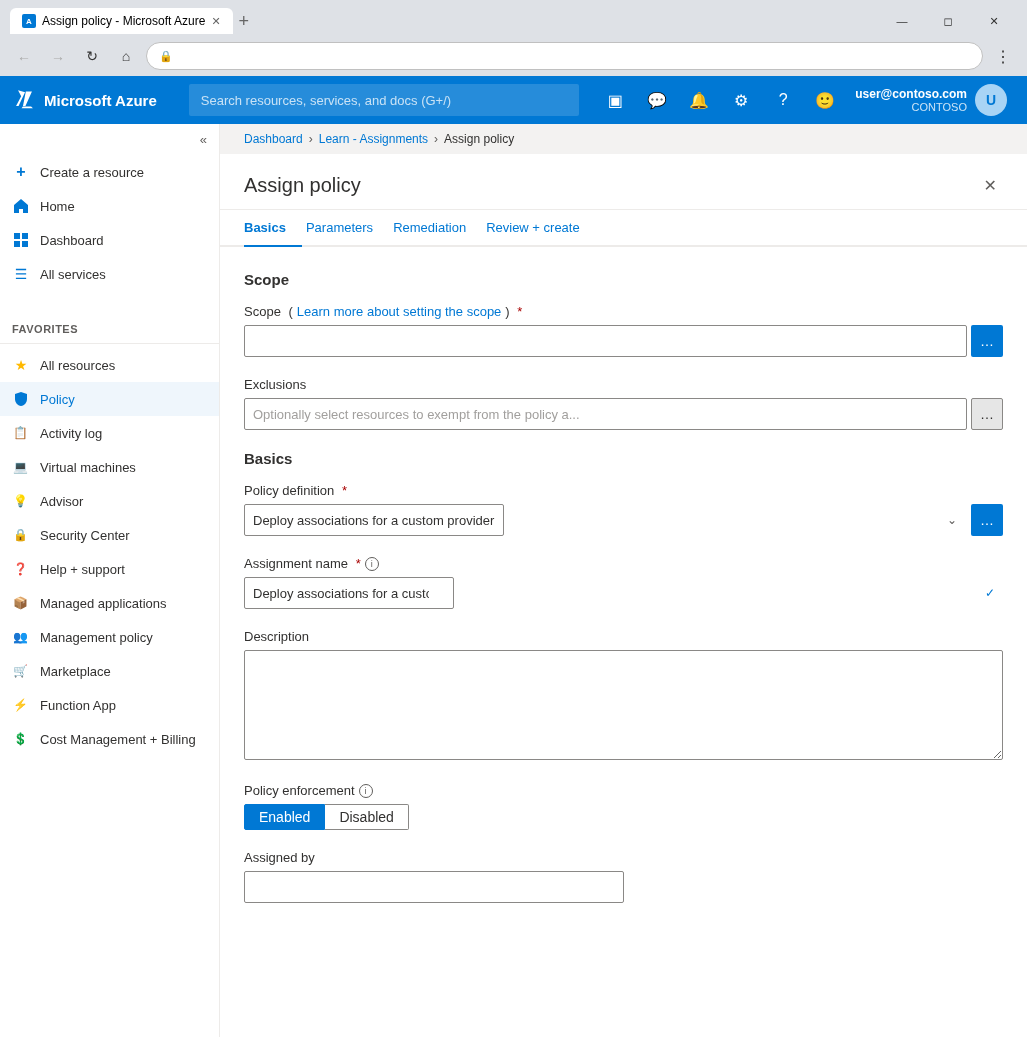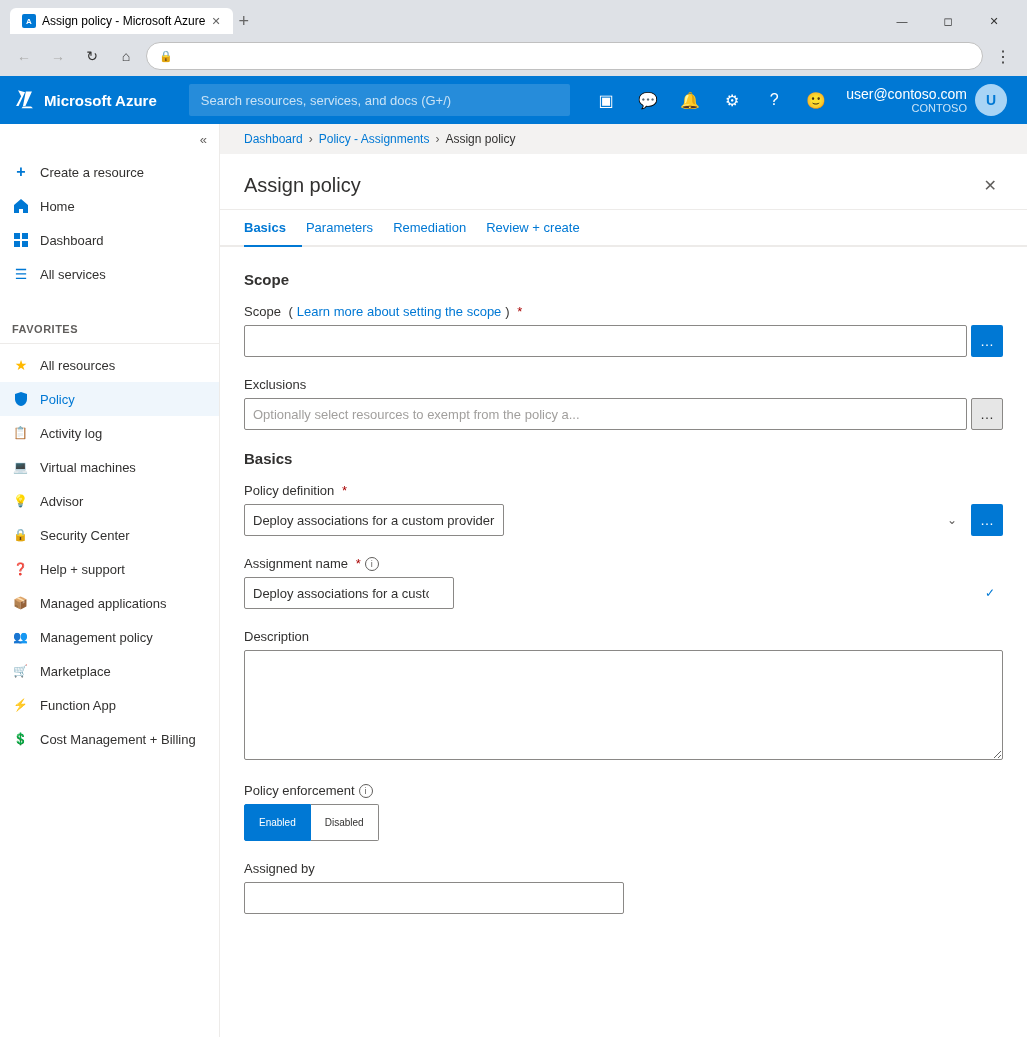--- a/index.html
+++ b/index.html
@@ -27,21 +27,21 @@
     .topnav-logo { display: flex; align-items: center; gap: 8px; padding-right: 16px; }
     .topnav-logo-icon { width: 24px; height: 24px; }
     .topnav-brand { color: white; font-size: 15px; font-weight: 600; white-space: nowrap; }
     .topnav-search { flex: 1; max-width: 440px; margin: 8px 16px; }
     .topnav-search-input { width: 100%; height: 32px; border: none; border-radius: 2px; padding: 0 12px; font-size: 13px; background: rgba(255,255,255,0.15); color: white; }
     .topnav-search-input::placeholder { color: rgba(255,255,255,0.75); }
     .topnav-icons { display: flex; align-items: center; gap: 2px; margin-left: auto; }
     .topnav-icon-btn { width: 40px; height: 48px; display: flex; align-items: center; justify-content: center; color: white; cursor: pointer; font-size: 16px; }
     .topnav-user { display: flex; align-items: center; gap: 8px; padding: 0 8px; cursor: pointer; color: white; }
     .topnav-user-info { text-align: right; }
-    .topnav-user-email { font-size: 14px; font-weight: 400; }
+    .topnav-user-email { font-size: 12px; font-weight: 700; }
     .topnav-user-org { font-size: 11px; opacity: 0.8; }
     .topnav-avatar { width: 32px; height: 32px; border-radius: 50%; background: #a8d4f5; display: flex; align-items: center; justify-content: center; font-size: 14px; color: #0078d4; font-weight: 600; }
 
     
     .main-area { display: flex; flex: 1; overflow: hidden; }
 
     
     .sidebar { width: 220px; background: white; border-right: 1px solid #edebe9; overflow-y: auto; display: flex; flex-direction: column; }
     .sidebar-collapse-btn { padding: 8px 12px; display: flex; justify-content: flex-end; cursor: pointer; color: #605e5c; }
     .sidebar-item { display: flex; align-items: center; gap: 10px; padding: 8px 12px; cursor: pointer; color: #323130; text-decoration: none; }
@@ -93,21 +93,21 @@
     .form-select-wrapper { flex: 1; position: relative; }
     .form-select-wrapper::after { content: '⌄'; position: absolute; right: 10px; top: 50%; transform: translateY(-50%); color: #605e5c; pointer-events: none; font-size: 12px; }
     .form-select-with-check { height: 32px; border: 1px solid #8a8886; border-radius: 2px; padding: 0 24px 0 8px; font-size: 13px; color: #323130; background: white; flex: 1; appearance: none; cursor: pointer; }
     .form-select-check-wrapper { flex: 1; position: relative; }
     .form-select-check-wrapper::after { content: '✓'; position: absolute; right: 8px; top: 50%; transform: translateY(-50%); color: #0078d4; pointer-events: none; font-size: 12px; }
 
     .form-textarea { width: 100%; border: 1px solid #8a8886; border-radius: 2px; padding: 8px; font-size: 13px; color: #323130; background: white; resize: vertical; font-family: inherit; min-height: 110px; }
 
     
     .toggle-group { display: flex; gap: 0; }
-    .toggle-btn { padding: 12px 14px; border: 1px solid #8a8886; font-size: 10px; cursor: pointer; background: white; color: #323130; }
+    .toggle-btn { padding: 4px 14px; border: 1px solid #8a8886; font-size: 14px; cursor: pointer; background: white; color: #323130; }
     .toggle-btn:first-child { border-radius: 2px 0 0 2px; }
     .toggle-btn:last-child { border-radius: 0 2px 2px 0; border-left: none; }
     .toggle-btn.active { background: #0078d4; color: white; border-color: #0078d4; font-weight: 500; }
 
     
     .panel-footer { padding: 16px 24px; border-top: 1px solid #edebe9; display: flex; align-items: center; gap: 8px; background: white; }
     .btn-primary { background: #0078d4; color: white; border: none; border-radius: 2px; padding: 6px 16px; font-size: 13px; cursor: pointer; height: 32px; }
     .btn-secondary { background: white; color: #737373; border: 1px solid #8a8886; border-radius: 2px; padding: 6px 16px; font-size: 13px; cursor: pointer; height: 32px; }
     .btn-disabled { background: white; color: #a19f9d; border: 1px solid #c8c6c4; border-radius: 10px; padding: 6px 16px; font-size: 13px; cursor: default; height: 32px; }
 
@@ -279,21 +279,21 @@
         <div class="sidebar-item-icon" style="color:#107c10; font-size:12px;">💲</div>
         <span class="sidebar-item-label">Cost Management + Billing</span>
       </div>
     </div>
 
     <div class="content-area">
 
       <div class="breadcrumb-bar">
         <a class="breadcrumb-link">Dashboard</a>
         <span class="breadcrumb-separator">›</span>
-        <a class="breadcrumb-link">Policy - Assignments</a>
+        <a class="breadcrumb-link">Learn - Assignments</a>
         <span class="breadcrumb-separator">›</span>
         <span class="breadcrumb-current">Assign policy</span>
       </div>
 
       <div class="panel">
         <div class="panel-header">
           <h2 class="panel-title">Assign policy</h2>
           <span class="panel-close">✕</span>
         </div>
 

